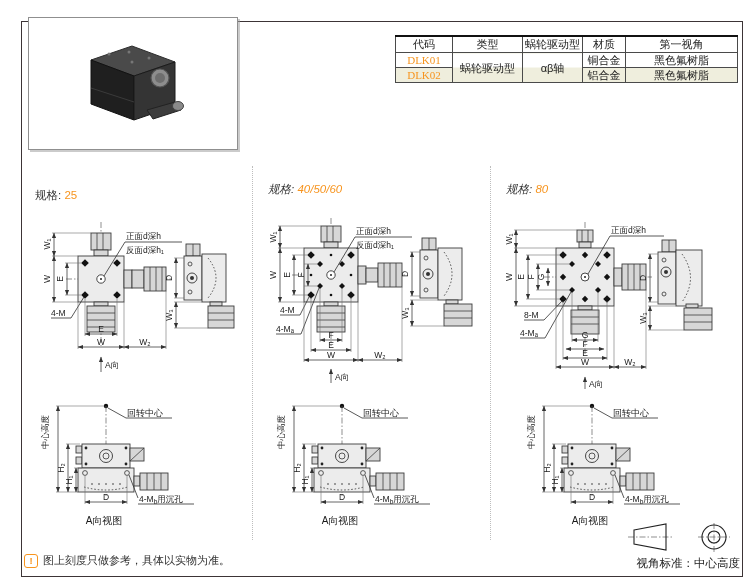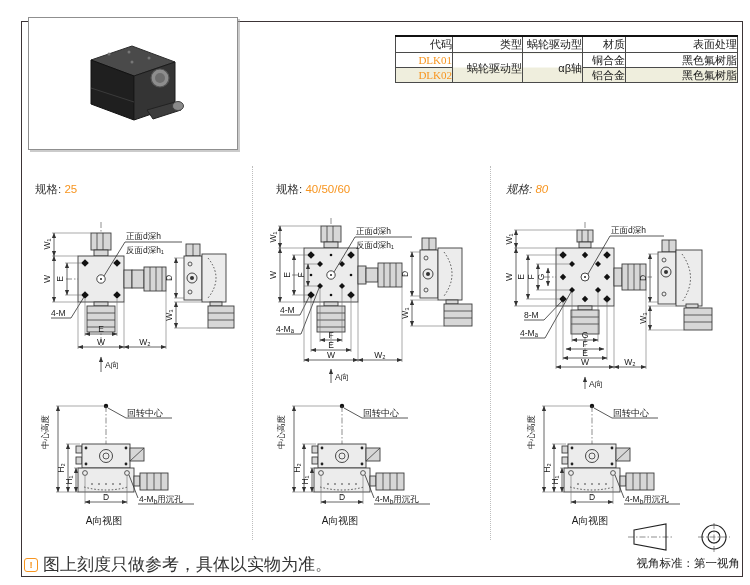--- a/index.html
+++ b/index.html
@@ -6,35 +6,35 @@
   .stage{position:relative;width:750px;height:585px;background:#fff;overflow:hidden;
          font-family:"Liberation Sans","DejaVu Sans",sans-serif;color:#1a1a1a;}
   .abs{position:absolute;}
   
   .page-frame{left:21px;top:21px;width:720px;height:554px;border:1px solid #3c3436;}
   
   .photo-box{left:28px;top:17px;width:208px;height:131px;background:#fff;
              border:1px solid #8f8f8f;box-shadow:2px 2px 0 rgba(160,160,160,.55);}
   
   .spec-table{border-collapse:collapse;table-layout:fixed;font-size:11px;border-top:2px solid #111;}
-  .spec-table th,.spec-table td{border:1px solid #4a4a4a;text-align:right;padding:0;
+  .spec-table th,.spec-table td{border:1px solid #4a4a4a;text-align:center;padding:0;
       height:14px;line-height:14px;font-weight:normal;overflow:hidden;white-space:nowrap;}
   .spec-table thead th{height:15px;line-height:15px;background:#fff;}
   .code{color:#f7941e;font-weight:bold;font-family:Liberation Serif, serif;}
   .row-beige td{background:#efeedd;}
   .merged{background:linear-gradient(to bottom,#ffffff 50%,#efeedd 50%);margin-top:45px;}
   
   .spec-head{font-size:11.5px;color:#333;}
   .spec-head .orange{color:#f7941e;}
   
   .vdiv{width:0;border-left:1px dotted #bdbdbd;}
   
   .warn-ic{width:12px;height:12px;border:1.6px solid #f7941e;border-radius:3px;color:#f7941e;
            font-weight:bold;font-size:9.5px;line-height:12px;text-align:center;display:inline-block;}
-  .foot-note{font-size:17px;color:#333;}
+  .foot-note{font-size:11px;color:#333;}
   .view-std-txt{font-size:11.5px;color:#222;text-align:right;}
   
   svg text{font-family:"Liberation Sans","DejaVu Sans",sans-serif;font-size:8.5px;fill:#1a1a1a;}
   .bodyf{fill:#ececec;stroke:#3c3c3c;stroke-width:.9;}
   .knob{fill:#d7d7d7;stroke:#3c3c3c;stroke-width:.9;}
   .kl{stroke:#3c3c3c;stroke-width:.8;}
   .cl{stroke:#5e5e5e;stroke-width:.7;stroke-dasharray:6 2 1.5 2;fill:none;}
   .dim{stroke:#3f3f3f;stroke-width:.8;}
   .ext{stroke:#6f6f6f;stroke-width:.6;}
   .ldr{stroke:#2e2e2e;stroke-width:.8;fill:none;}
@@ -83,21 +83,21 @@
         <col style="width:60px">
         <col style="width:43px">
         <col style="width:112px">
       </colgroup>
     <thead>
       <tr>
         <th>代码</th>
         <th>类型</th>
         <th>蜗轮驱动型</th>
         <th>材质</th>
-        <th>表面处理</th>
+        <th>第一视角</th>
       </tr>
     </thead>
     <tbody>
       <tr>
         <td class="code">DLK01</td>
         <td rowspan="2" class="merged">蜗轮驱动型</td>
         <td rowspan="2" class="merged">αβ轴</td>
         <td>铜合金</td>
         <td>黑色氟树脂</td>
       </tr>
@@ -105,25 +105,25 @@
         <td class="code">DLK02</td>
         <td>铝合金</td>
         <td>黑色氟树脂</td>
       </tr>
     </tbody>
   </table>
 
   <div class="abs vdiv" style="left:252px;top:166px;height:374px;"></div>
   <div class="abs vdiv" style="left:490px;top:166px;height:374px;"></div>
 
-  <div class="abs spec-head" style="left:35px;top:182px;">
+  <div class="abs spec-head" style="left:35px;top:188px;">
     <span>规格:</span>
     <span class="orange">25</span>
   </div>
-  <div class="abs spec-head" style="left:276px;top:182px;">
+  <div class="abs spec-head" style="left:268px;top:182px;font-style:italic;">
     <span>规格:</span>
     <span class="orange">40/50/60</span>
   </div>
   <div class="abs spec-head" style="left:506px;top:182px;font-style:italic;">
     <span>规格:</span>
     <span class="orange">80</span>
   </div>
 
   <svg class="abs" style="left:24px;top:206px;" width="228" height="196" viewBox="0 0 228 196">
     <g class="cl">
@@ -637,20 +637,20 @@
   </svg>
 
   <svg class="abs" style="left:628px;top:522px;" width="116" height="32" viewBox="0 0 116 32">
     <line x1="0" y1="15" x2="46" y2="15" class="cl"></line>
     <polygon points="6,8 38,2 38,28 6,22" fill="none" stroke="#222" stroke-width="1.1"></polygon>
     <line x1="70" y1="15" x2="102" y2="15" class="cl"></line>
     <line x1="86" y1="1" x2="86" y2="30" class="cl"></line>
     <circle cx="86" cy="15" r="12" fill="none" stroke="#222" stroke-width="1.1"></circle>
     <circle cx="86" cy="15" r="6" fill="none" stroke="#222" stroke-width="1.1"></circle>
   </svg>
-  <div class="abs view-std-txt" style="left:600px;top:556px;width:140px;">视角标准：第一视角</div>
+  <div class="abs view-std-txt" style="left:600px;top:556px;width:140px;">视角标准：中心高度</div>
 
   <div class="abs" style="left:24px;top:553px;display:flex;align-items:center;gap:5px;">
     <span class="warn-ic">!</span>
     <span class="foot-note">图上刻度只做参考，具体以实物为准。</span>
   </div>
 
 </div>
 
 </body></html>

